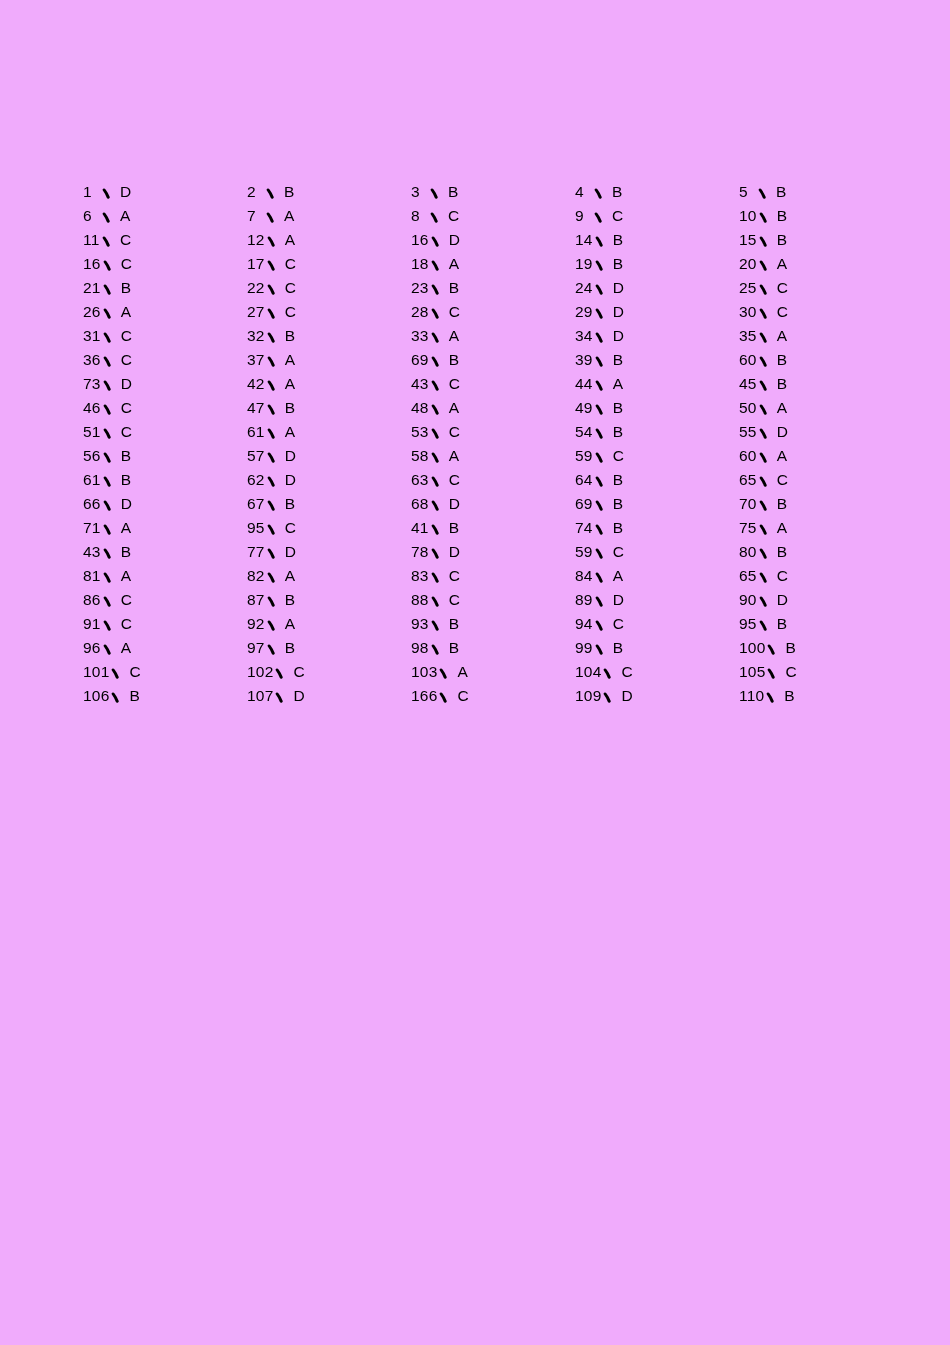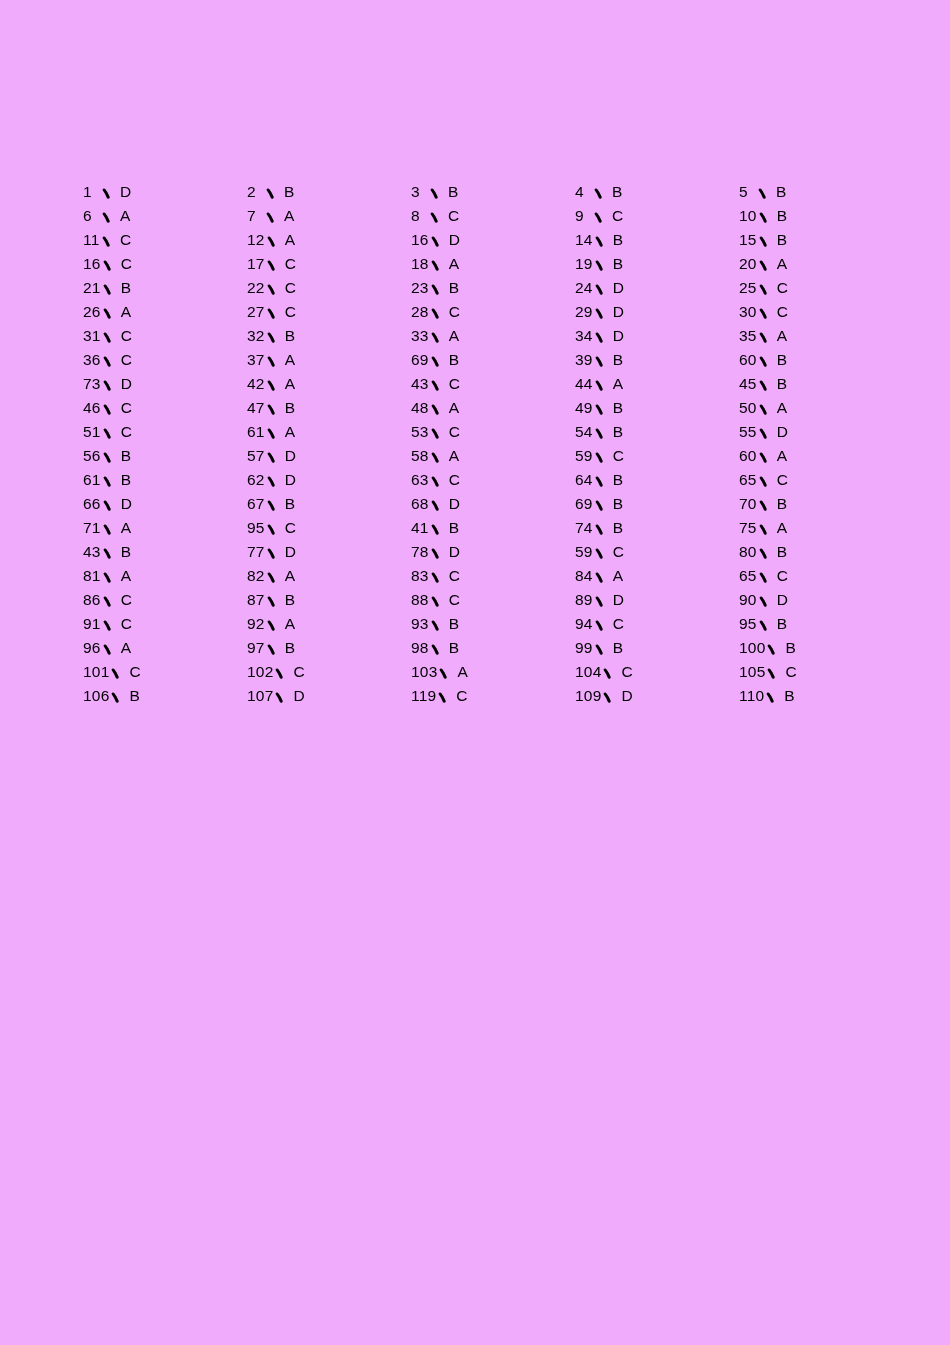--- a/index.html
+++ b/index.html
@@ -372,21 +372,21 @@
           </svg></span><span class="ans">C</span></div>
       <div class="cell"><span class="num">105</span><span class="sep"><svg viewBox="0 0 10 13" xmlns="http://www.w3.org/2000/svg">
             <path fill="#000000" d="M1.3,0.8 C2.2,0.4 3.1,0.7 3.7,1.6 C5.7,4.2 7.4,7.2 8.7,10.4 C9.1,11.4 8.6,12.3 7.6,12.6 C6.6,12.9 5.7,12.4 5.3,11.4 C4.2,8.4 2.6,5.6 0.7,3.0 C0.1,2.2 0.4,1.2 1.3,0.8 Z"></path>
           </svg></span><span class="ans">C</span></div>
       <div class="cell"><span class="num">106</span><span class="sep"><svg viewBox="0 0 10 13" xmlns="http://www.w3.org/2000/svg">
             <path fill="#000000" d="M1.3,0.8 C2.2,0.4 3.1,0.7 3.7,1.6 C5.7,4.2 7.4,7.2 8.7,10.4 C9.1,11.4 8.6,12.3 7.6,12.6 C6.6,12.9 5.7,12.4 5.3,11.4 C4.2,8.4 2.6,5.6 0.7,3.0 C0.1,2.2 0.4,1.2 1.3,0.8 Z"></path>
           </svg></span><span class="ans">B</span></div>
       <div class="cell"><span class="num">107</span><span class="sep"><svg viewBox="0 0 10 13" xmlns="http://www.w3.org/2000/svg">
             <path fill="#000000" d="M1.3,0.8 C2.2,0.4 3.1,0.7 3.7,1.6 C5.7,4.2 7.4,7.2 8.7,10.4 C9.1,11.4 8.6,12.3 7.6,12.6 C6.6,12.9 5.7,12.4 5.3,11.4 C4.2,8.4 2.6,5.6 0.7,3.0 C0.1,2.2 0.4,1.2 1.3,0.8 Z"></path>
           </svg></span><span class="ans">D</span></div>
-      <div class="cell"><span class="num">119</span><span class="sep"><svg viewBox="0 0 10 13" xmlns="http://www.w3.org/2000/svg">
+      <div class="cell"><span class="num">166</span><span class="sep"><svg viewBox="0 0 10 13" xmlns="http://www.w3.org/2000/svg">
             <path fill="#000000" d="M1.3,0.8 C2.2,0.4 3.1,0.7 3.7,1.6 C5.7,4.2 7.4,7.2 8.7,10.4 C9.1,11.4 8.6,12.3 7.6,12.6 C6.6,12.9 5.7,12.4 5.3,11.4 C4.2,8.4 2.6,5.6 0.7,3.0 C0.1,2.2 0.4,1.2 1.3,0.8 Z"></path>
           </svg></span><span class="ans">C</span></div>
       <div class="cell"><span class="num">109</span><span class="sep"><svg viewBox="0 0 10 13" xmlns="http://www.w3.org/2000/svg">
             <path fill="#000000" d="M1.3,0.8 C2.2,0.4 3.1,0.7 3.7,1.6 C5.7,4.2 7.4,7.2 8.7,10.4 C9.1,11.4 8.6,12.3 7.6,12.6 C6.6,12.9 5.7,12.4 5.3,11.4 C4.2,8.4 2.6,5.6 0.7,3.0 C0.1,2.2 0.4,1.2 1.3,0.8 Z"></path>
           </svg></span><span class="ans">D</span></div>
       <div class="cell"><span class="num">110</span><span class="sep"><svg viewBox="0 0 10 13" xmlns="http://www.w3.org/2000/svg">
             <path fill="#000000" d="M1.3,0.8 C2.2,0.4 3.1,0.7 3.7,1.6 C5.7,4.2 7.4,7.2 8.7,10.4 C9.1,11.4 8.6,12.3 7.6,12.6 C6.6,12.9 5.7,12.4 5.3,11.4 C4.2,8.4 2.6,5.6 0.7,3.0 C0.1,2.2 0.4,1.2 1.3,0.8 Z"></path>
           </svg></span><span class="ans">B</span></div>
     </div>
 </div>

